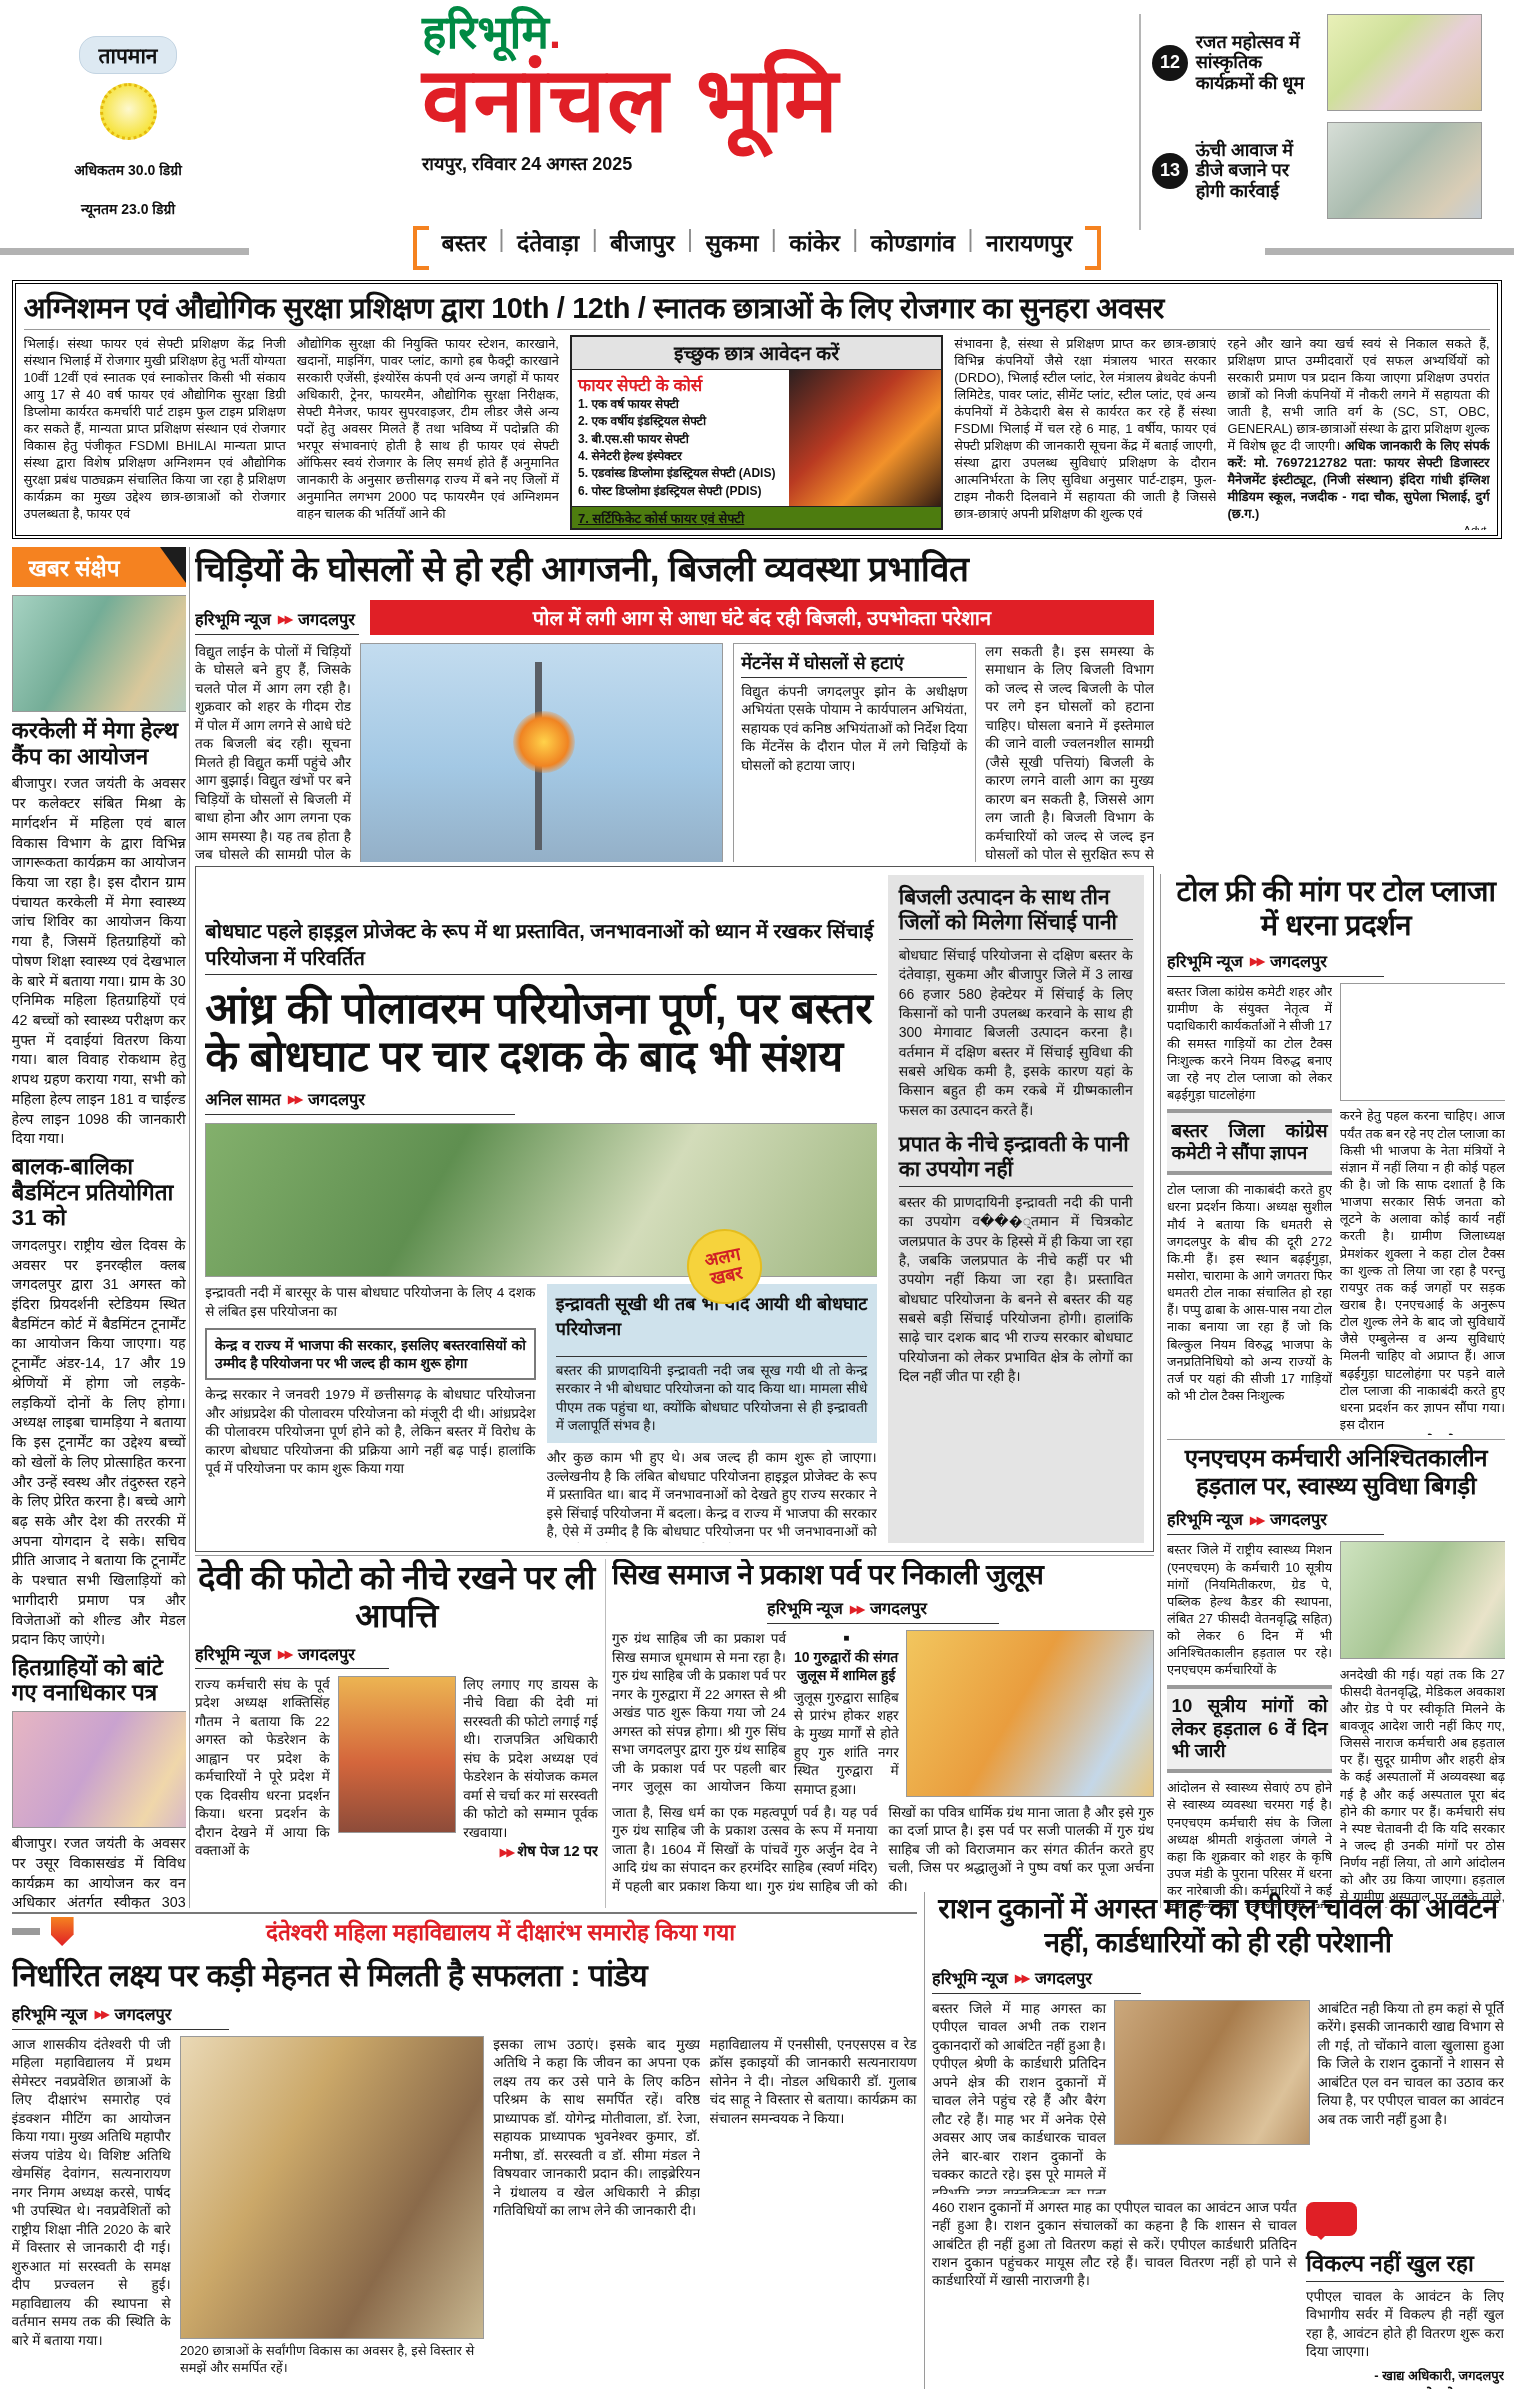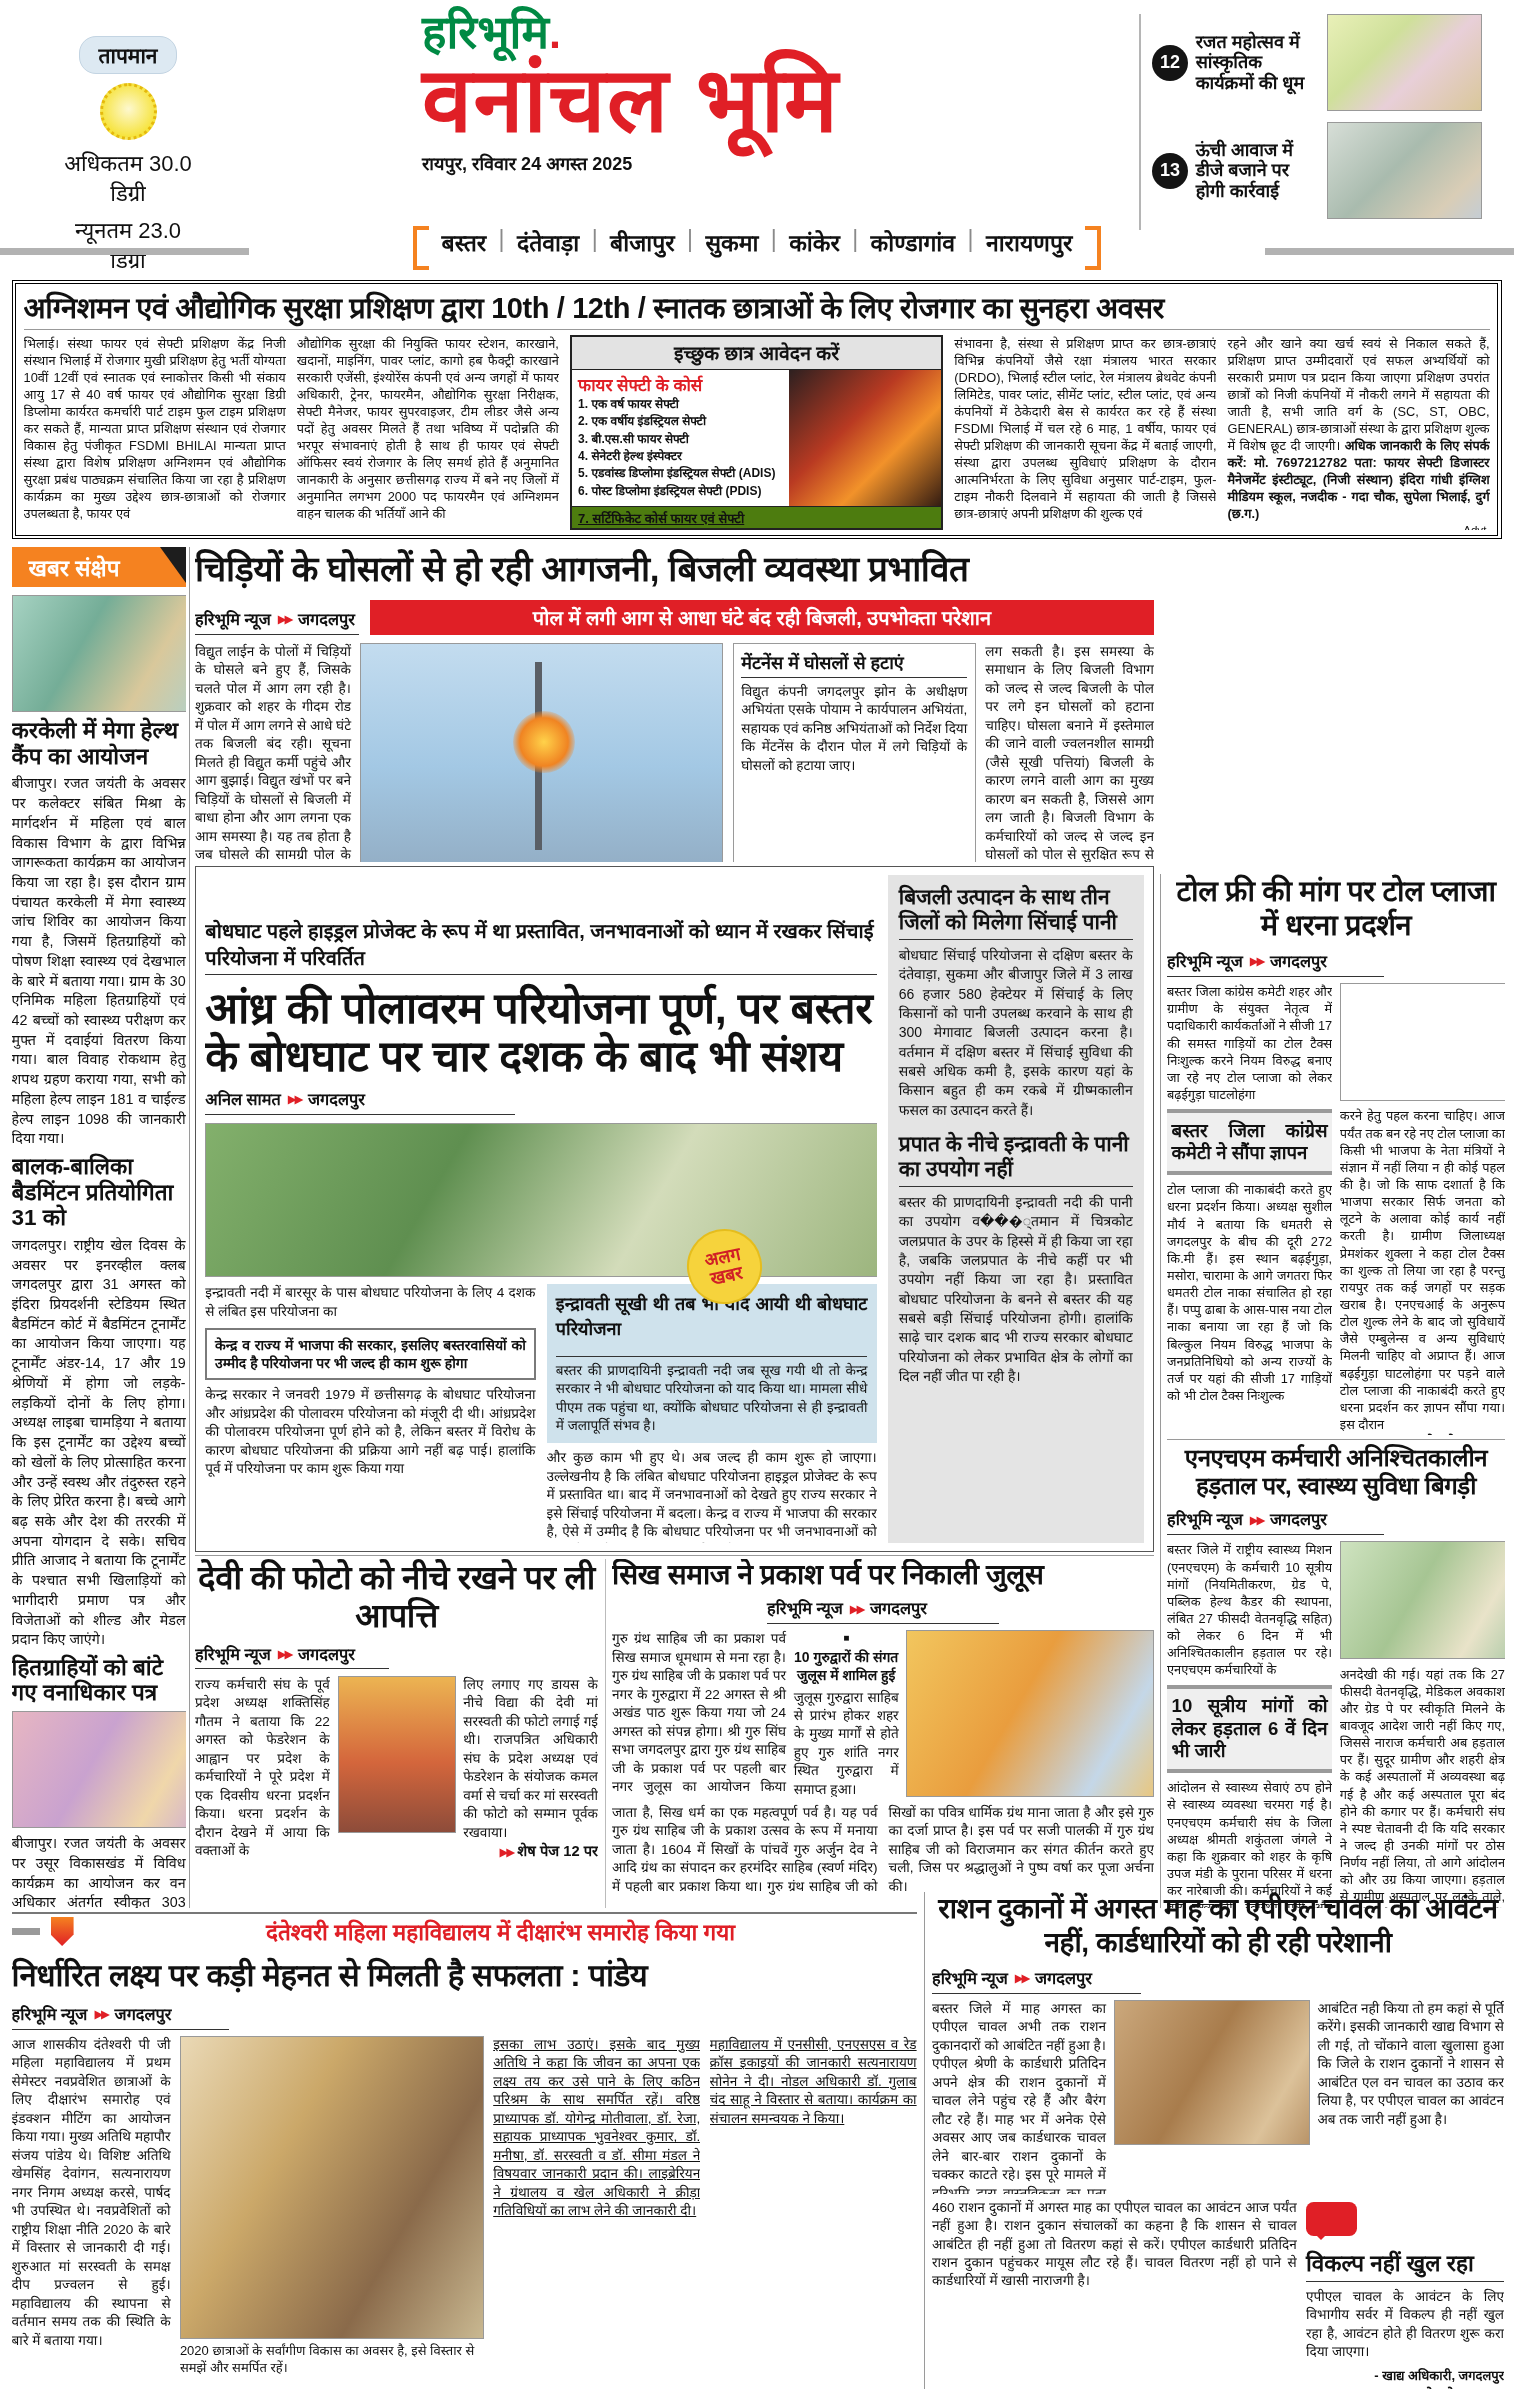--- a/index.html
+++ b/index.html
@@ -12,21 +12,21 @@
   .vline{position:absolute;width:0.8px;background:#9a9a9a;}
   .hline{position:absolute;height:0.8px;background:#9a9a9a;}
 
   
   .temp-box{left:60px;top:36px;width:136px;text-align:center;}
   .temp-pill{display:inline-block;background:#dde9f2;border:0.8px solid #c3d4e2;border-radius:17px;
              padding:3.9px 18.6px;font-weight:bold;font-size:21px;}
   .sun{width:51px;height:51px;border-radius:50%;margin:9.3px auto 6.2px;
        background:radial-gradient(circle at 50% 45%,#fdf8cf 0%,#f6e33a 75%);
        border:3.9px dotted #e5b90c;}
-  .temp-line{font-size:22px;font-weight:400;margin-top:7px;}
+  .temp-line{font-size:14px;font-weight:700;margin-top:20px;}
   .logo-wrap{left:422px;top:9.3px;width:697px;}
   .logo-top{color:#008a44;font-weight:800;font-size:46px;line-height:1;}
   .logo-dot{color:#e01f26;font-weight:800;font-size:43px;}
   .logo-main{color:#e01f26;font-weight:800;font-size:90px;line-height:.95;letter-spacing:1.5px;white-space:nowrap;}
   .dateline{font-size:18px;font-weight:700;margin-top:7.7px;}
   .teasers{left:1139px;top:14px;width:368px;border-left:2.3px solid #b5b5b5;padding-left:11px;}
   .teaser{display:flex;align-items:center;gap:7.7px;margin-bottom:11px;}
   .numcirc{width:36px;height:36px;min-width:36px;border-radius:50%;background:#141414;color:#fff;
            display:flex;align-items:center;justify-content:center;font-size:18px;font-weight:600;}
   .teaser-txt{width:124px;font-weight:800;font-size:18px;line-height:1.12;}
@@ -163,21 +163,21 @@
           clip-path:polygon(0 0,100% 0,100% 60%,50% 100%,0 60%);}
   .college-kicker{flex:1;color:#e01f26;font-weight:800;font-size:22.5px;text-align:center;}
   .college-headline{font-size:31px;font-weight:800;margin-top:6.2px;letter-spacing:-0.4px;white-space:nowrap;overflow:hidden;}
   .college-byline{width:217px;margin:7.7px 0 6.2px;}
   .college-row{display:flex;gap:9.3px;height:341px;overflow:hidden;}
   .college-col1{width:159px;}
   .college-photo-stack{width:304px;display:flex;flex-direction:column;}
   .college-photo{flex:1;border:0.8px solid #999;
                  background:linear-gradient(120deg,#ead9b6 0%,#cba869 35%,#8a6a4a 70%,#c9b891 100%);}
   .college-caption{font-size:13px;line-height:1.3;margin-top:4.6px;}
-  .college-col3,.college-col4{flex:1;overflow:hidden;text-decoration:underline;}
+  .college-col3,.college-col4{flex:1;overflow:hidden;}
 
   
   .ration{left:932px;top:1892px;width:572px;height:497px;overflow:hidden;}
   .ration-headline{font-size:28px;font-weight:800;line-height:1.2;text-align:center;letter-spacing:-0.4px;}
   .ration-byline{width:209px;margin:7.7px 0 6.2px;}
   .ration-row1{display:flex;gap:7.7px;height:194px;overflow:hidden;}
   .ration-col1{width:174px;}
   .ration-photo{width:194px;border:0.8px solid #999;height:143px;
                 background:linear-gradient(120deg,#cba87c 0%,#a87c4c 45%,#dcc29a 80%,#b99468 100%);}
   .ration-col2{flex:1;}

